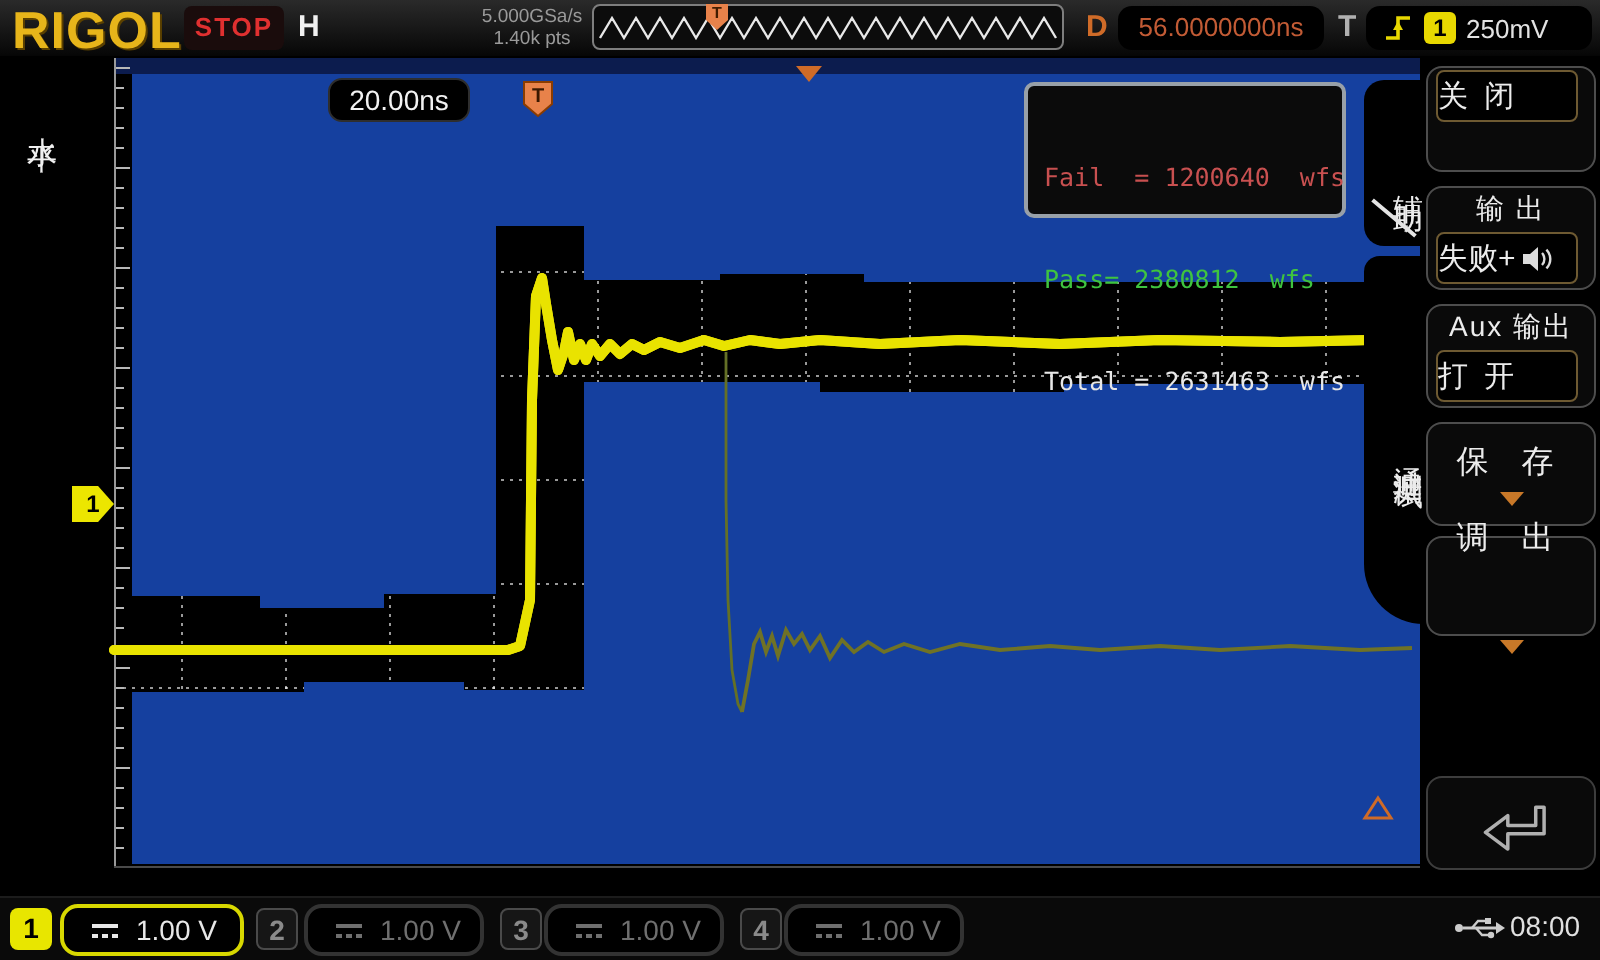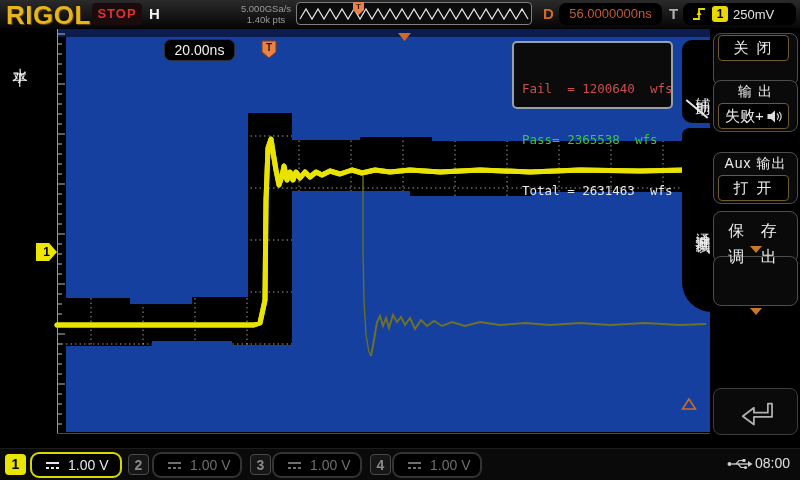--- a/index.html
+++ b/index.html
@@ -53,21 +53,21 @@
   #tab-passtest{left:682px;top:128px;width:30px;height:184px;background:#000;
     border-radius:12px 0 0 46px;z-index:3;color:#ececec;font-size:15px;text-align:center;
     padding-top:10px;letter-spacing:2px;}
 
   
   #menu{left:711px;top:28px;width:89px;height:420px;background:#000;z-index:3;}
   .menu-group{position:absolute;left:2px;width:85px;border:1px solid #4d4d4d;border-radius:8px;
     background:#0a0a0a;box-sizing:border-box;}
   .menu-group .hdr{color:#ececec;font-size:14px;text-align:center;line-height:21px;height:21px;letter-spacing:1px;}
   .menu-group .inner{margin:1px 8px 3px 4px;height:24px;border:1px solid #6e5a32;border-radius:4px;
-    background:#000;color:#ececec;font-size:15px;display:flex;align-items:center;justify-content:center;
+    background:#000;color:#ececec;font-size:15px;display:flex;align-items:center;
     gap:2px;letter-spacing:2px;}
   .menu-btn{position:absolute;left:2px;width:85px;border:1px solid #4d4d4d;border-radius:8px;
     background:#0a0a0a;box-sizing:border-box;display:flex;flex-direction:column;align-items:center;
     justify-content:center;color:#ececec;font-size:16px;letter-spacing:6px;}
   .tri-down{width:0;height:0;border-left:6px solid transparent;border-right:6px solid transparent;
     border-top:7px solid #c87828;margin-top:4px;}
   #btn-enter{top:360px;height:47px;border-color:#3d3d3d;letter-spacing:0;}
 
   
   #bottombar{left:0;top:448px;width:800px;height:32px;background:#0a0a0a;border-top:1px solid #1c1c1c;z-index:5;}
@@ -222,55 +222,55 @@
       <div id="trig-badge">1</div>
       <div id="trig-level">250mV</div>
     </div>
   </div>
 
   <div id="horiz-tab" class="abs vtext">水平</div>
   <div id="ch1-marker" class="abs">1</div>
 
   <div id="stats" class="abs">
     <div class="stats-fail">Fail  = 1200640  wfs</div>
-    <div class="stats-pass">Pass= 2365538  wfs</div>
+    <div class="stats-pass">Pass= 2380812  wfs</div>
     <div class="stats-total">Total = 2631463  wfs</div>
   </div>
 
   <div id="tab-utility" class="abs vtext">辅助</div>
   <div id="tab-separator" class="abs"></div>
   <div id="tab-passtest" class="abs vtext">通过测试</div>
 
   <div id="menu" class="abs">
     <div class="menu-group" style="top:5px;height:53px;">
       <div class="inner">
         <span>关 闭</span>
       </div>
     </div>
-    <div class="menu-group" style="top:52px;height:52px;">
+    <div class="menu-group" style="top:65px;height:52px;">
       <div class="hdr">输 出</div>
       <div class="inner" style="letter-spacing:0;">
         <span>失败+</span>
         <svg width="16" height="15" viewBox="0 0 16 15">
           <polygon points="9,1.5 5,5 1.5,5 1.5,10 5,10 9,13.5" fill="#dcdcdc"></polygon>
           <path d="M11,4.5 C12.6,6.2 12.6,8.8 11,10.5 M13.2,2.8 C15.8,5.5 15.8,9.5 13.2,12.2" stroke="#dcdcdc" stroke-width="1.2" fill="none"></path>
         </svg>
       </div>
     </div>
     <div class="menu-group" style="top:124px;height:52px;">
       <div class="hdr">Aux 输出</div>
       <div class="inner">
         <span>打 开</span>
       </div>
     </div>
     <div class="menu-btn" style="top:183px;height:52px;">
       <span>保 存</span>
       <div class="tri-down"></div>
     </div>
-    <div class="menu-btn" style="top:228px;height:50px;gap:36px;">
+    <div class="menu-btn" style="top:240px;height:50px;gap:36px;">
       <span>调 出</span>
       <div class="tri-down"></div>
     </div>
     <div class="menu-btn" id="btn-enter">
       <svg width="60" height="36" viewBox="0 0 86 48">
         <path d="M24,30 L40,18 L40,25 L60,25 L60,12 L66,12 L66,31 L40,31 L40,42 Z" fill="none" stroke="#b0b0b0" stroke-width="2.5" stroke-linejoin="round"></path>
       </svg>
     </div>
   </div>
 

